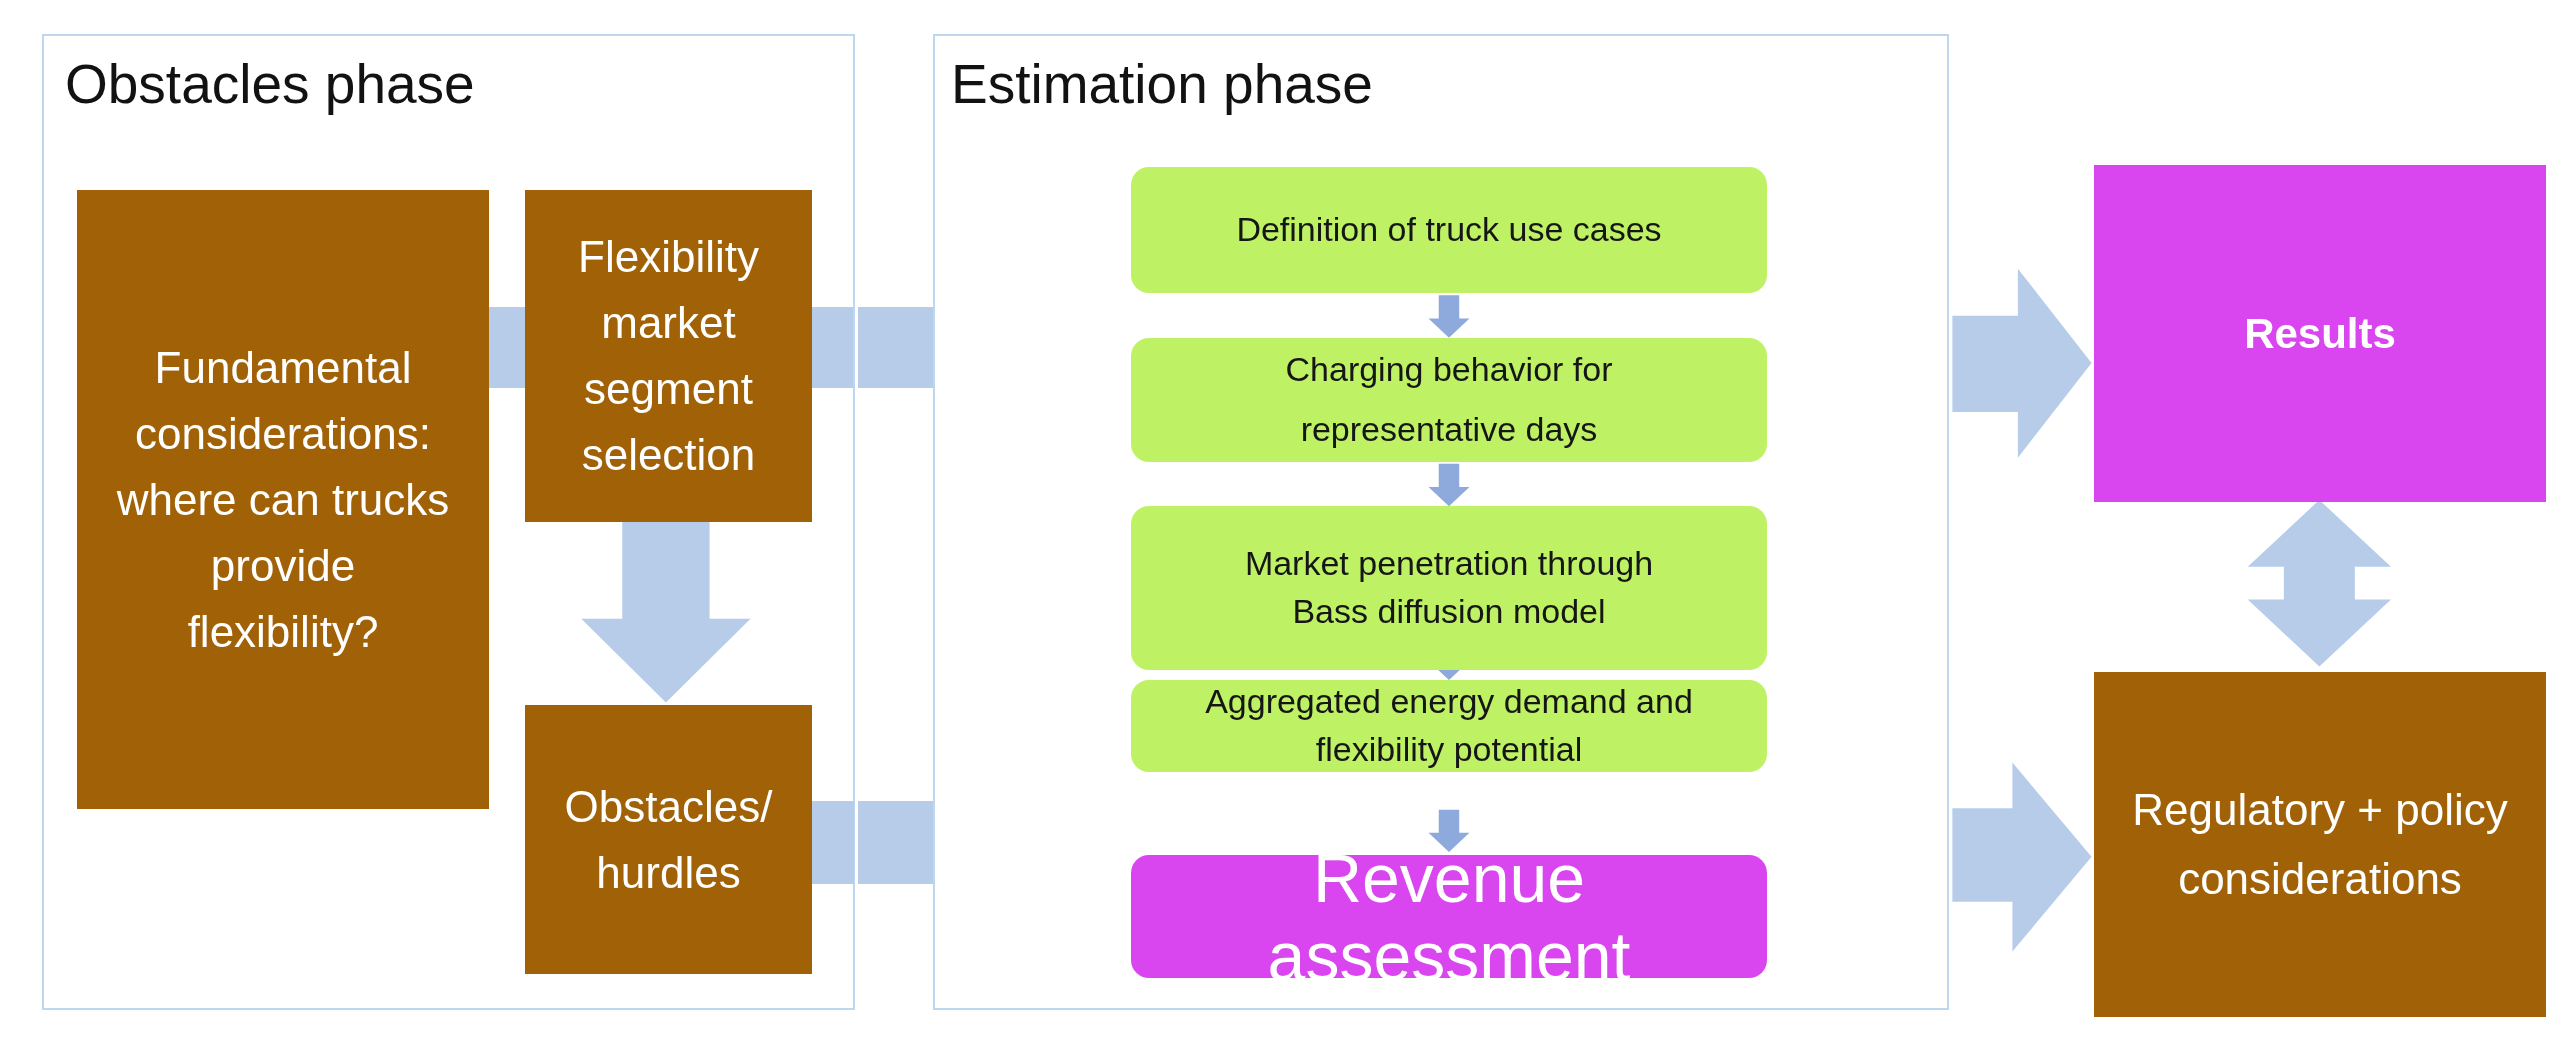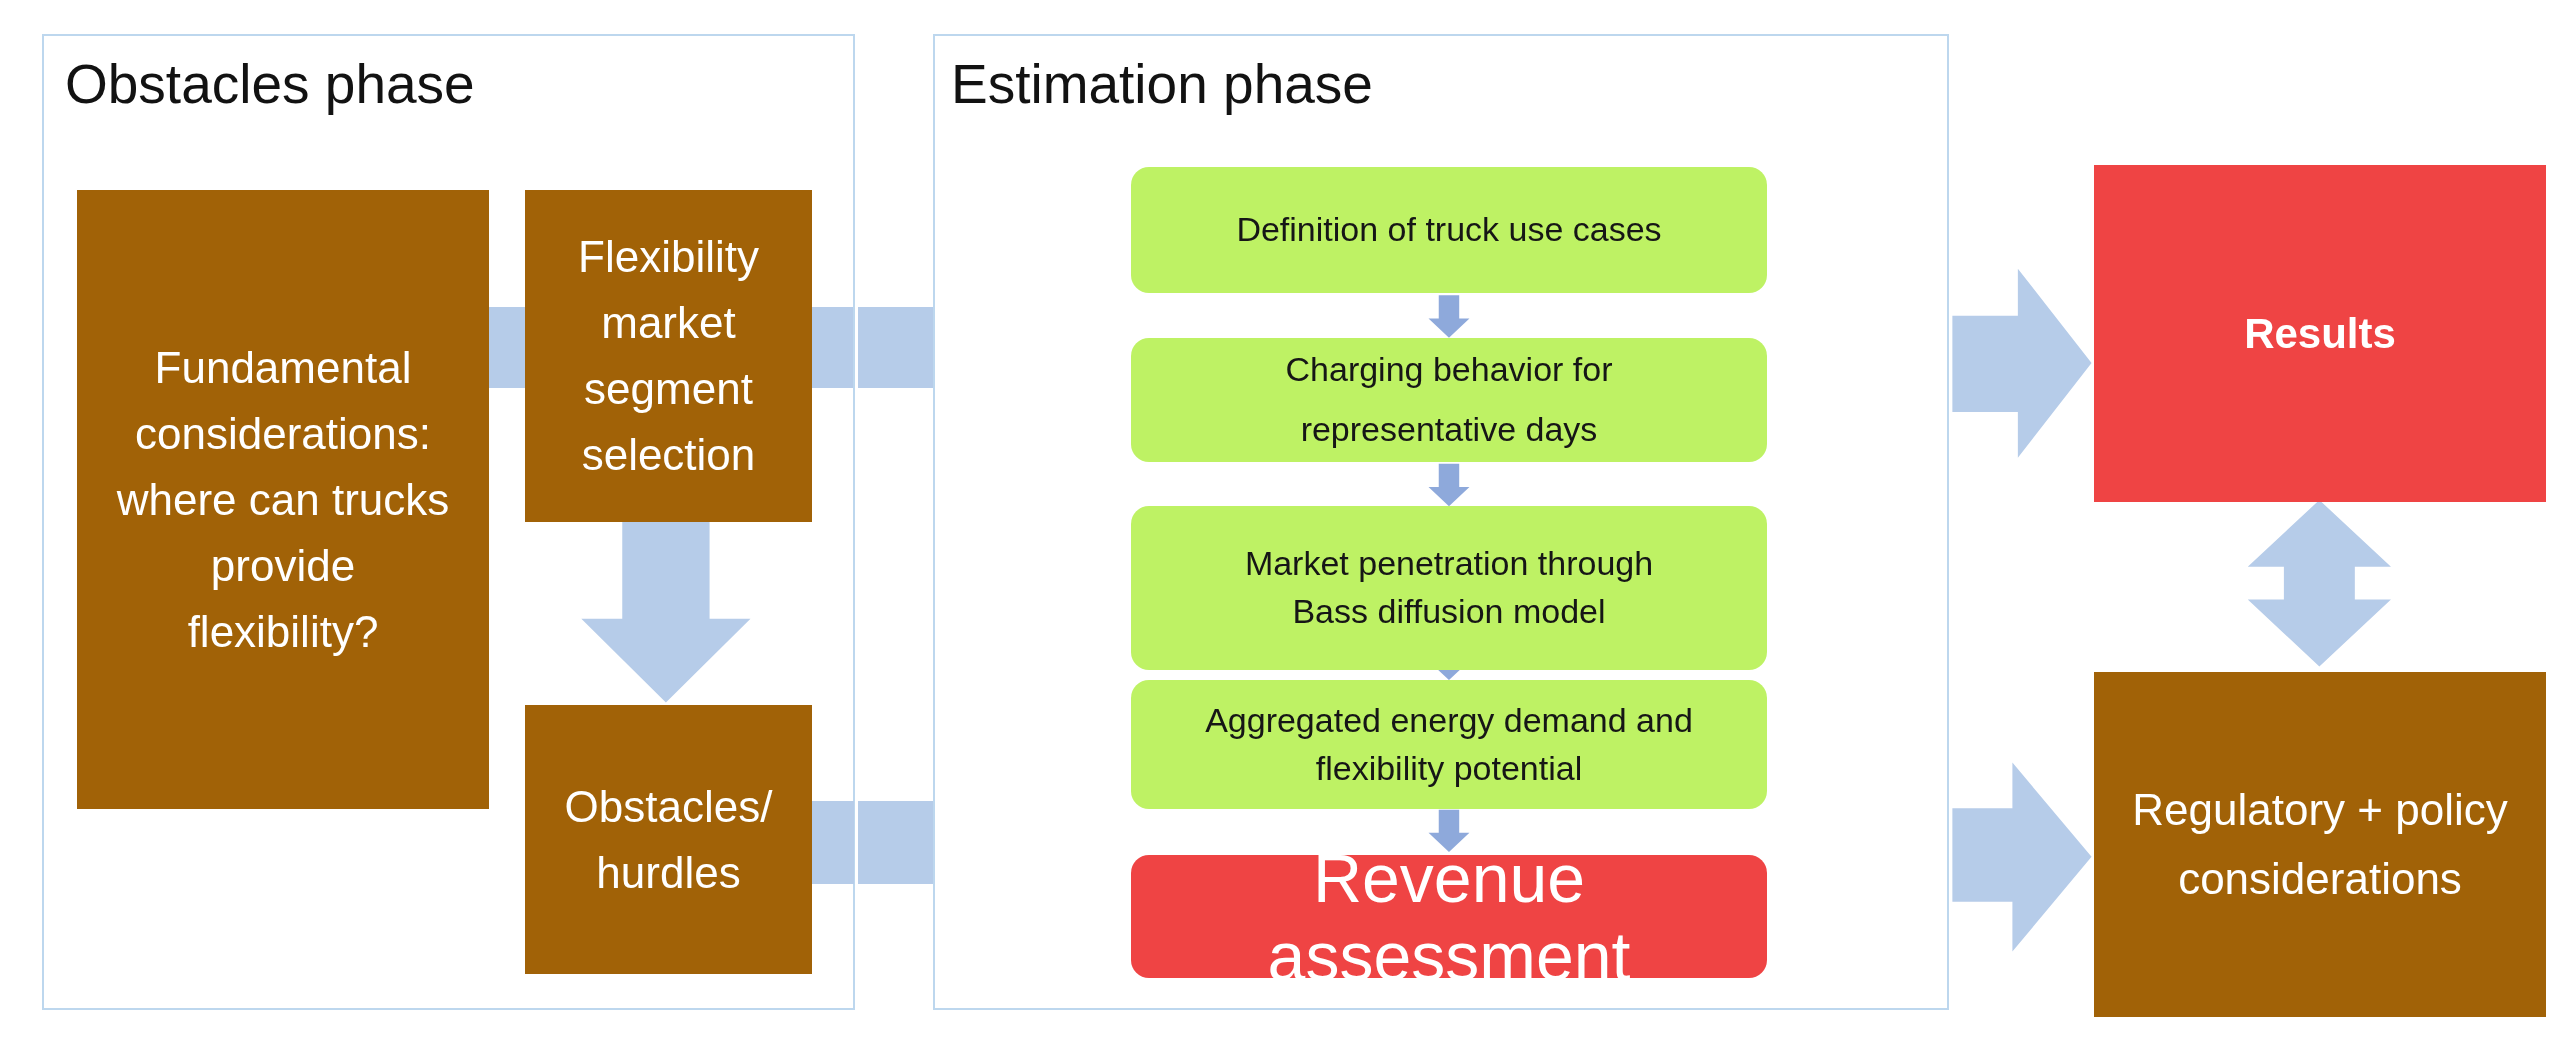--- a/index.html
+++ b/index.html
@@ -11,21 +11,21 @@
 
   .band{position:absolute;background:#B6CCE9;z-index:2;}
 
   .arrows-layer{position:absolute;left:0;top:0;z-index:2;pointer-events:none;}
   .big-arrow{fill:#B6CCE9;}
   .small-arrow{fill:#8EA9DB;}
 
   .box{position:absolute;z-index:3;display:flex;flex-direction:column;align-items:center;justify-content:center;
        text-align:center;box-sizing:border-box;}
   .blue-box{background:#a16207;color:#ffffff;font-size:44px;line-height:1.5;align-items:center;}
-  .navy-box{background:#ef4444;color:#ffffff;}
+  .navy-box{background:#d946ef;color:#ffffff;}
   .gray-box{background:#bef264;color:#161616;font-size:34px;line-height:1.4;border-radius:18px;}
   .results-label{font-size:42px;font-weight:bold;}
   .revenue-box{border-radius:18px;font-size:68px;align-items:center;}
   .regulatory-box{font-size:44px;line-height:1.55;}
   .ln{display:block;}
 </style>
 </head>
 <body>
 
 <div class="canvas">
@@ -79,21 +79,21 @@
   <div class="box gray-box" style="left:1131px;top:338px;width:636px;height:124px;gap:12px;">
     <span class="ln">Charging behavior for</span>
     <span class="ln">representative days</span>
   </div>
 
   <div class="box gray-box" style="left:1131px;top:506px;width:636px;height:164px;">
     <span class="ln">Market penetration through</span>
     <span class="ln">Bass diffusion model</span>
   </div>
 
-  <div class="box gray-box" style="left:1131px;top:680px;width:636px;height:129px;">
+  <div class="box gray-box" style="left:1131px;top:680px;width:636px;height:92px;">
     <span class="ln">Aggregated energy demand and</span>
     <span class="ln">flexibility potential</span>
   </div>
 
   <div class="box navy-box revenue-box" style="left:1131px;top:855px;width:636px;height:123px;">
     <span class="ln">Revenue assessment</span>
   </div>
 
   <div class="box navy-box" style="left:2094px;top:165px;width:452px;height:337px;">
     <span class="ln results-label">Results</span>

